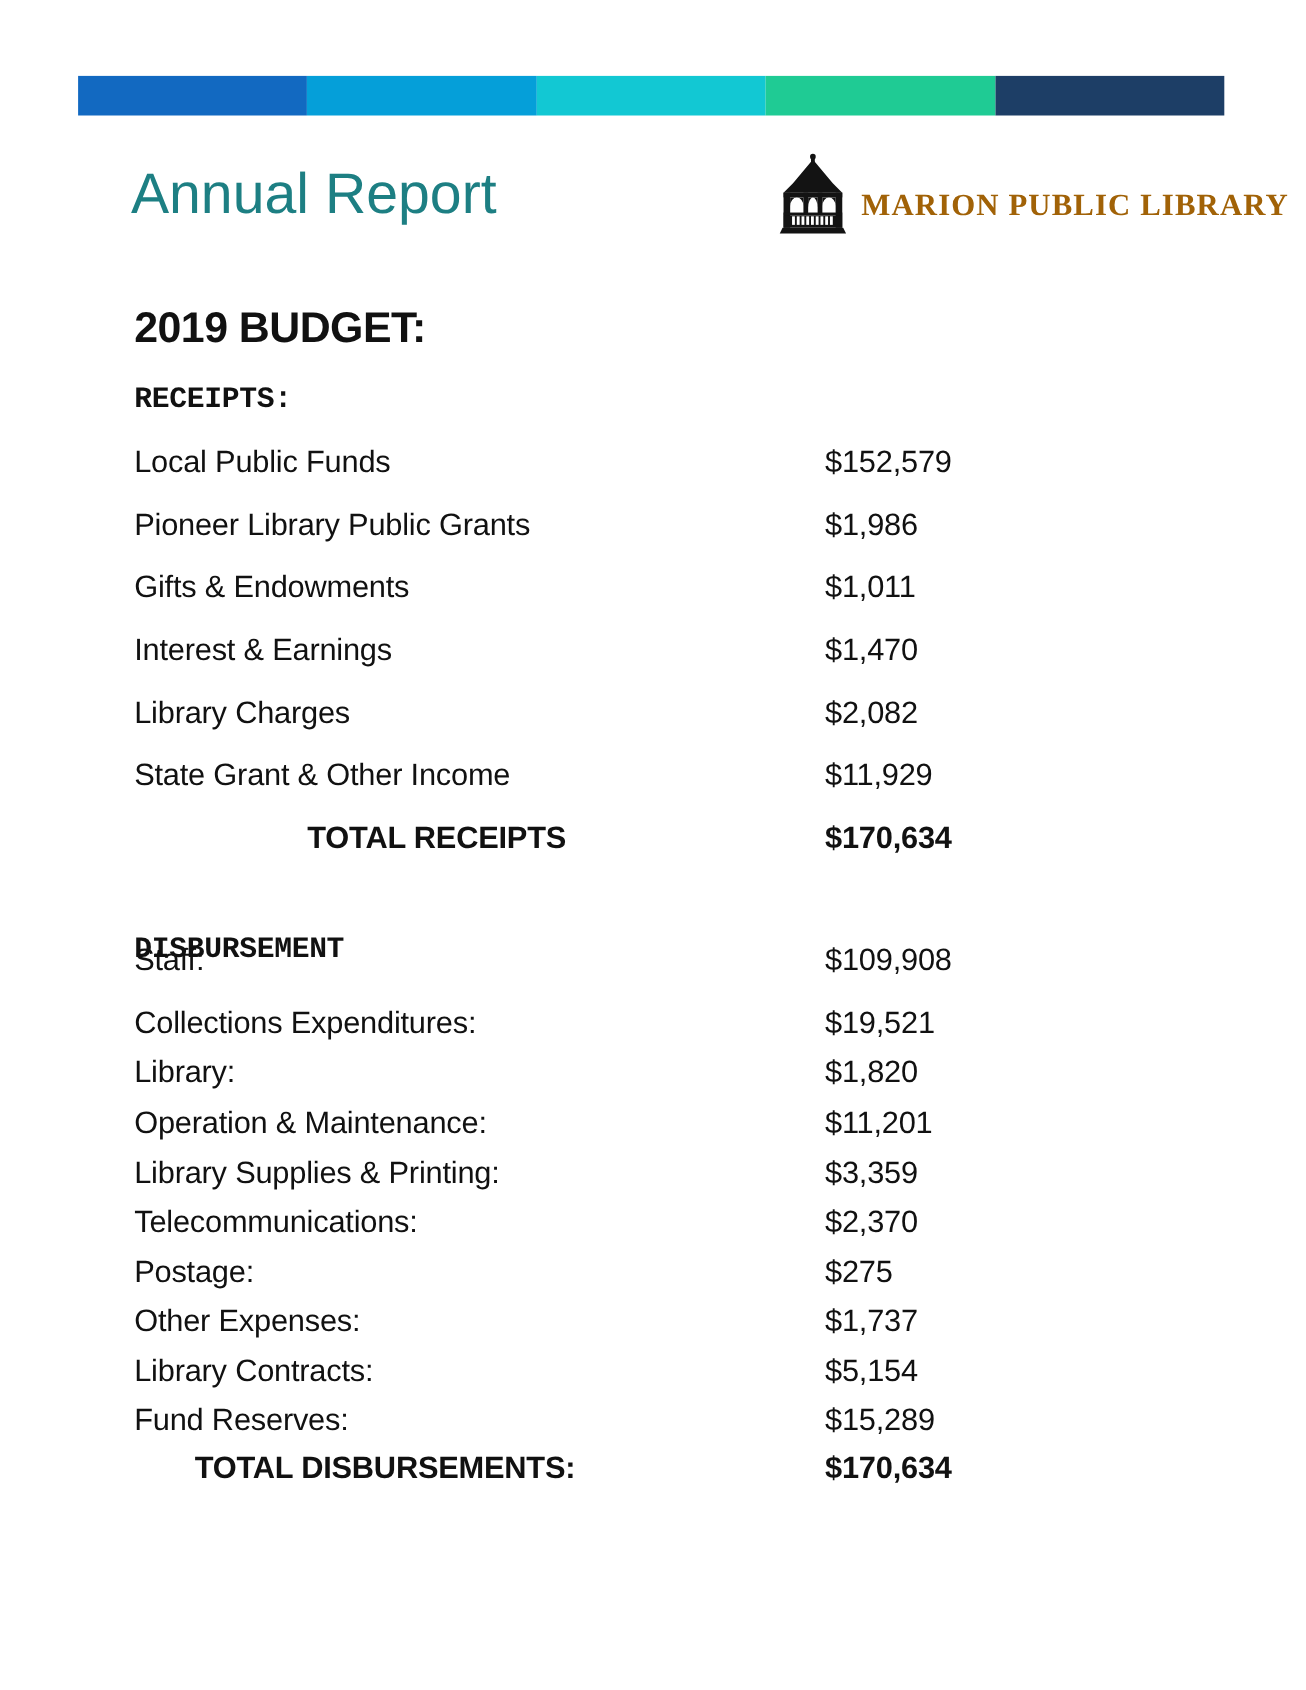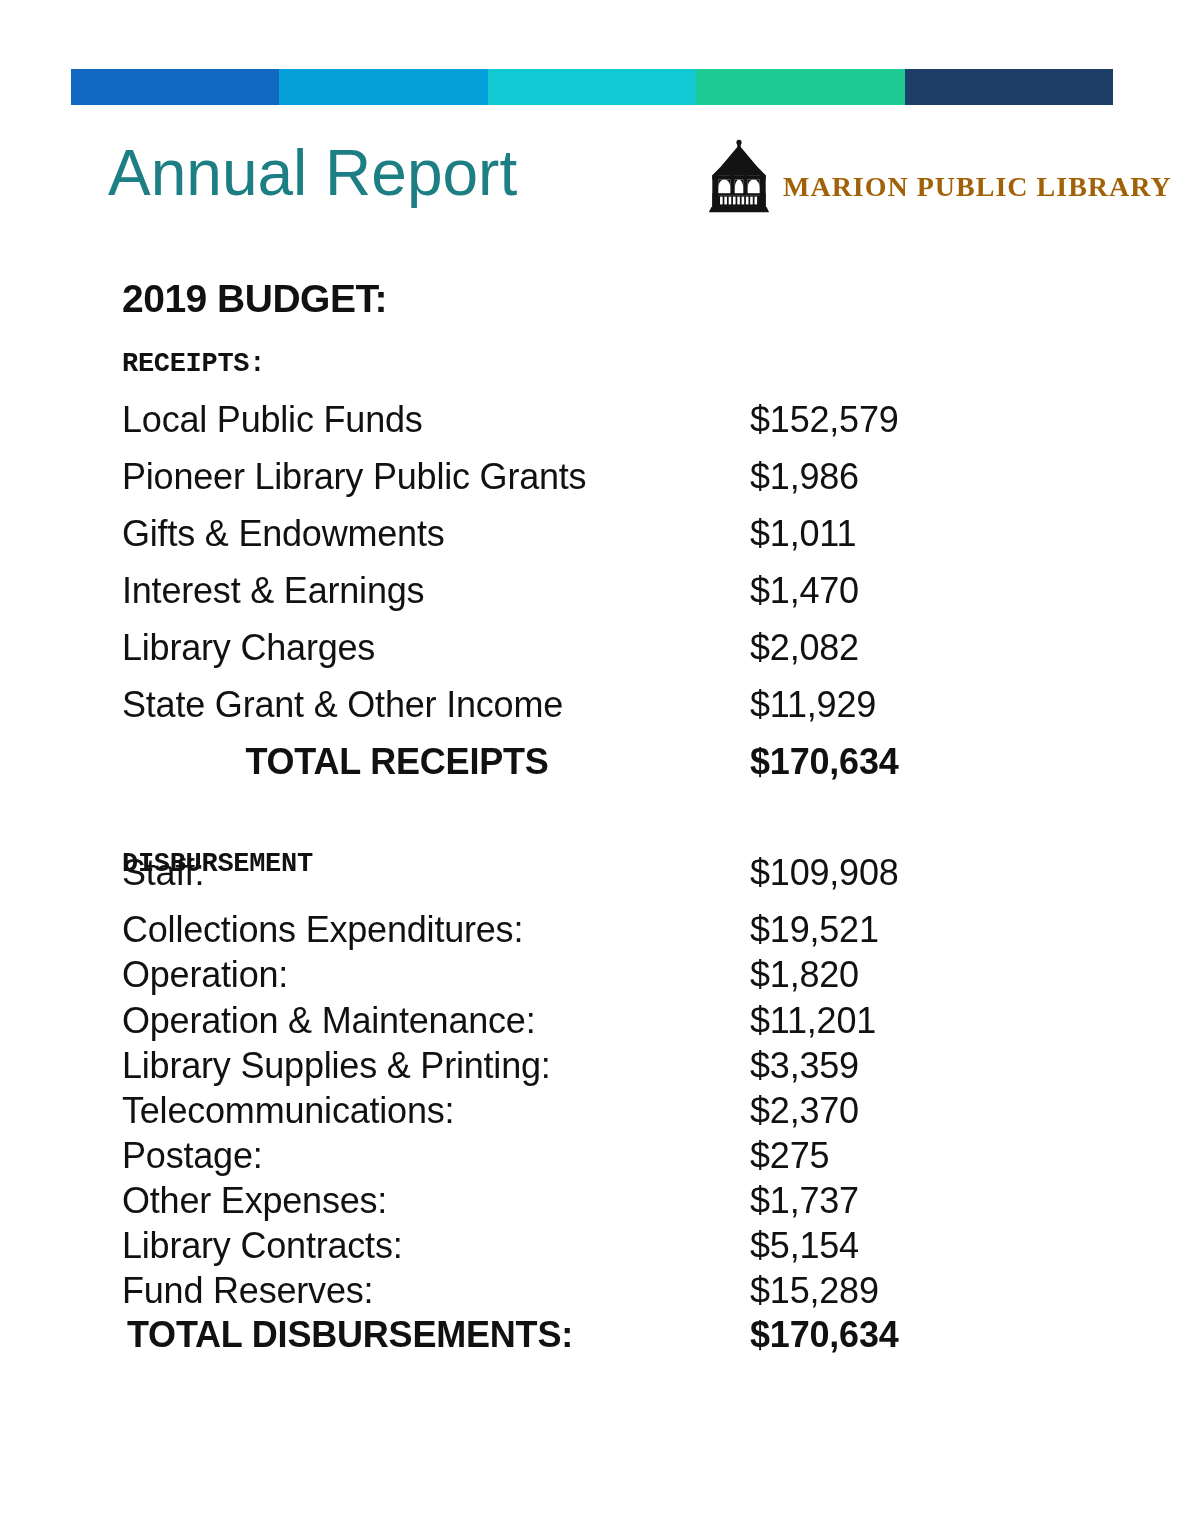--- a/index.html
+++ b/index.html
@@ -26,22 +26,22 @@
     height: 36px;
     display: flex;
   }
   .bar-seg { flex: 1 1 0; height: 100%; }
 
   
   .title {
     position: absolute;
     left: 103px;
     top: 133px;
-    margin: 5px;
-    font-size: 64px;
+    margin: 16px;
+    font-size: 52px;
     font-weight: 400;
     letter-spacing: 0px;
     line-height: 1.1;
   }
   .logo {
     position: absolute;
     left: 708px;
     top: 139px;
     display: flex;
     align-items: center;
@@ -76,21 +76,21 @@
     font-weight: 700;
     letter-spacing: -0.3px;
     line-height: 1;
     font-family: Liberation Mono, monospace;
   }
   .row {
     position: absolute;
     left: 122px;
     width: 980px;
     display: flex;
-    font-size: 36px;
+    font-size: 28px;
     line-height: 34px;
     letter-spacing: -0.2px;
   }
   .row .lbl { width: 628px; flex: 0 0 628px; }
   .row .val { flex: 1 1 auto; }
   .row.total { font-weight: 700; }
   .lbl.align-right { text-align: center; box-sizing: border-box; }
   .pr-receipts { padding-right: 78px; }
   .pr-disb { padding-right: 172px; }
 </style>
@@ -177,21 +177,21 @@
 
   <div class="row" style="top:856px">
     <span class="lbl">Staff:</span>
     <span class="val">$109,908</span>
   </div>
   <div class="row" style="top:913px">
     <span class="lbl">Collections Expenditures:</span>
     <span class="val">$19,521</span>
   </div>
   <div class="row" style="top:958px">
-    <span class="lbl">Operation:</span>
+    <span class="lbl">Library:</span>
     <span class="val">$1,820</span>
   </div>
   <div class="row" style="top:1004px">
     <span class="lbl">Operation &amp; Maintenance:</span>
     <span class="val">$11,201</span>
   </div>
   <div class="row" style="top:1049px">
     <span class="lbl">Library Supplies  &amp; Printing:</span>
     <span class="val">$3,359</span>
   </div>

